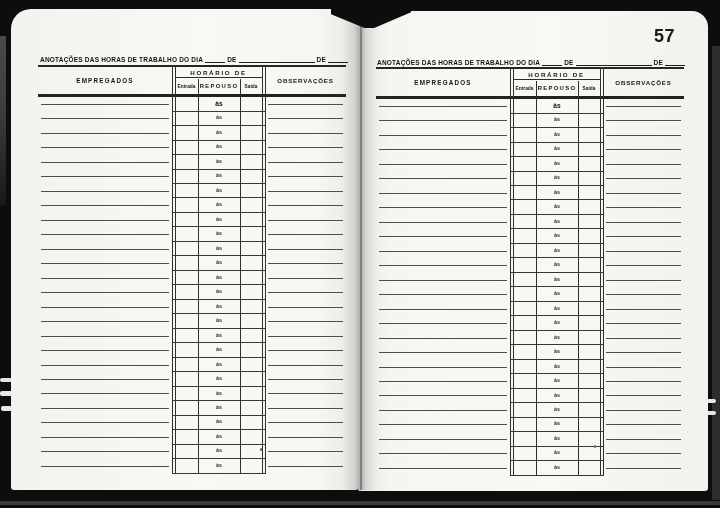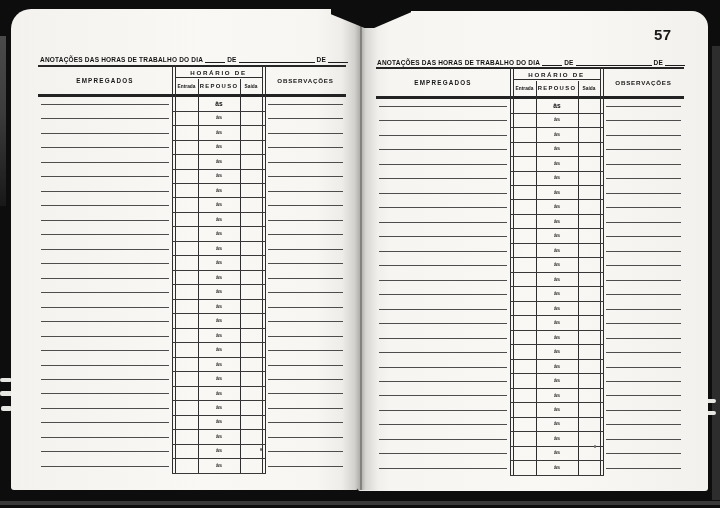--- a/index.html
+++ b/index.html
@@ -60,21 +60,21 @@
   .v-e{left:160px;top:13.5px;height:394.5px;}
   .v-f{left:202px;top:13.5px;height:394.5px;}
   .tbody{position:absolute;left:0;top:31.6px;width:308px;height:376.4px;display:flex;flex-direction:column;}
   .trow{position:relative;flex:1;}
   .rowline{position:absolute;left:134px;width:94px;bottom:-0.5px;height:1px;background:#383838;}
   .wl-emp{position:absolute;left:3px;width:128px;top:7.2px;height:1px;background:#4d4d4d;}
   .wl-obs{position:absolute;left:230px;width:75px;top:7.2px;height:1px;background:#4d4d4d;}
   .as{position:absolute;left:160px;width:42px;top:50%;transform:translateY(-52%);
     text-align:center;font-size:5.4px;font-weight:bold;color:#2b2b2b;line-height:1;}
   .as.first{font-size:6.6px;color:#0f0f0f;}
-  .page-num{position:absolute;left:296px;top:15px;font-size:15px;font-weight:bold;
+  .page-num{position:absolute;left:296px;top:15px;font-size:18px;font-weight:bold;
     letter-spacing:.5px;color:#181818;}
   .speck{position:absolute;width:2px;height:3px;background:#6b6b6b;border-radius:1px;}
   .sp-l{left:249px;top:439px;}
   .sp-r{left:236px;top:434px;}
 </style>
 </head>
 <body>
 
 <div class="scene">
 

